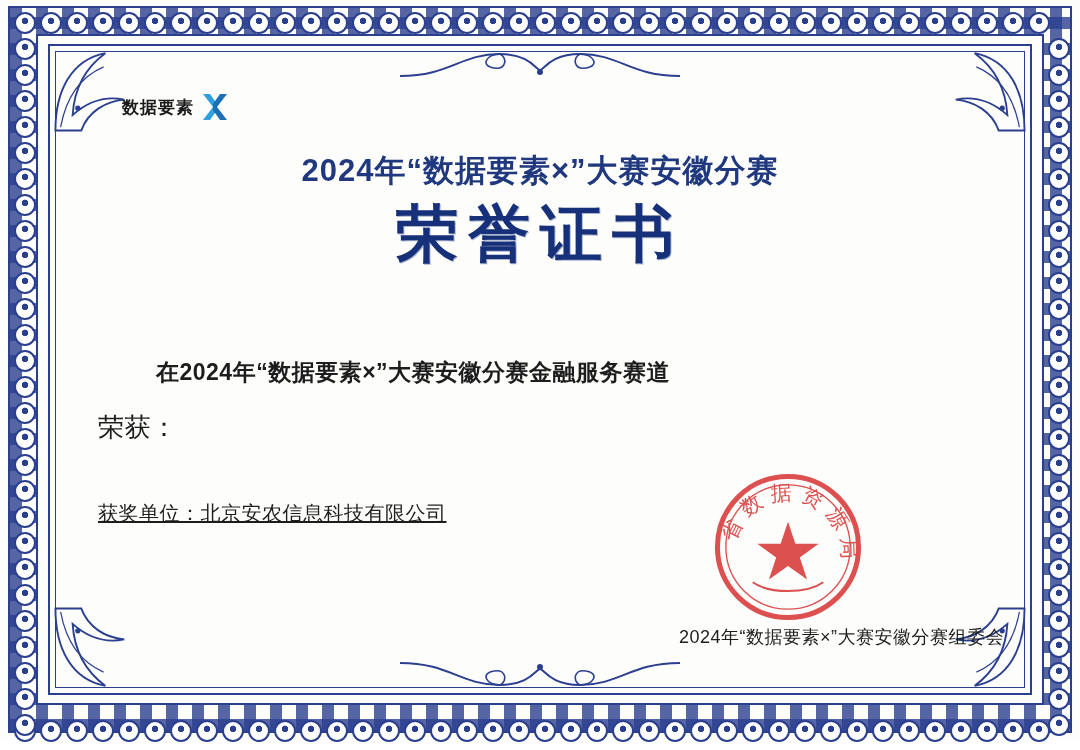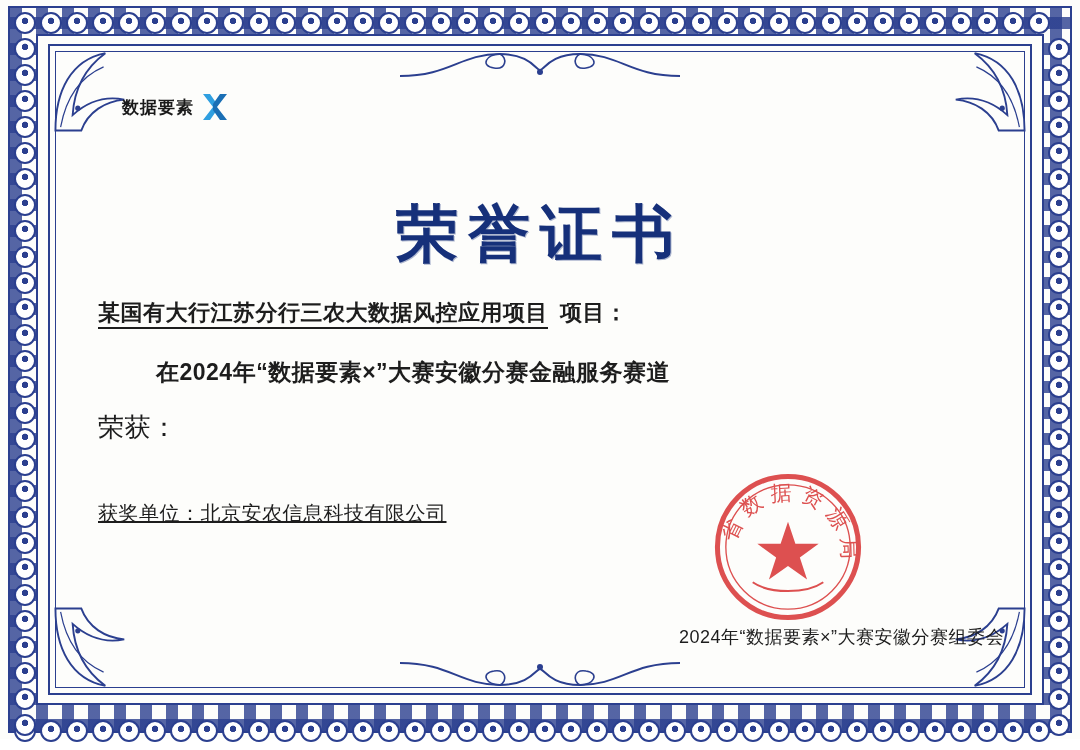--- a/index.html
+++ b/index.html
@@ -453,26 +453,24 @@
     <div class="logo">
       <span class="logo-text">数据要素</span>
       <span class="logo-x">
         <svg viewBox="0 0 34 34">
           <path d="M5,4 L15,17 L5,30 L12,30 L19,20 L19,14 L12,4 Z" fill="#2f9fe0"></path>
           <path d="M29,4 L19,17 L29,30 L22,30 L15,20 L15,14 L22,4 Z" fill="#1a6fb5"></path>
         </svg>
       </span>
     </div>
 
+    <div class="title-main">2024年“数据要素×”大赛安徽分赛</div>
 
     <div class="title-honor">荣誉证书</div>
 
-    <div class="line-project">
-      <span class="underlined">某国有大行江苏分行三农大数据风控应用项目</span><span class="tail">项目：</span>
-    </div>
 
     <div class="line-track">在2024年“数据要素×”大赛安徽分赛金融服务赛道</div>
 
     <div class="line-award-label">荣获：</div>
 
 
     <div class="line-unit">获奖单位：北京安农信息科技有限公司</div>
 
     <div class="seal">
       <svg viewBox="0 0 200 200">

